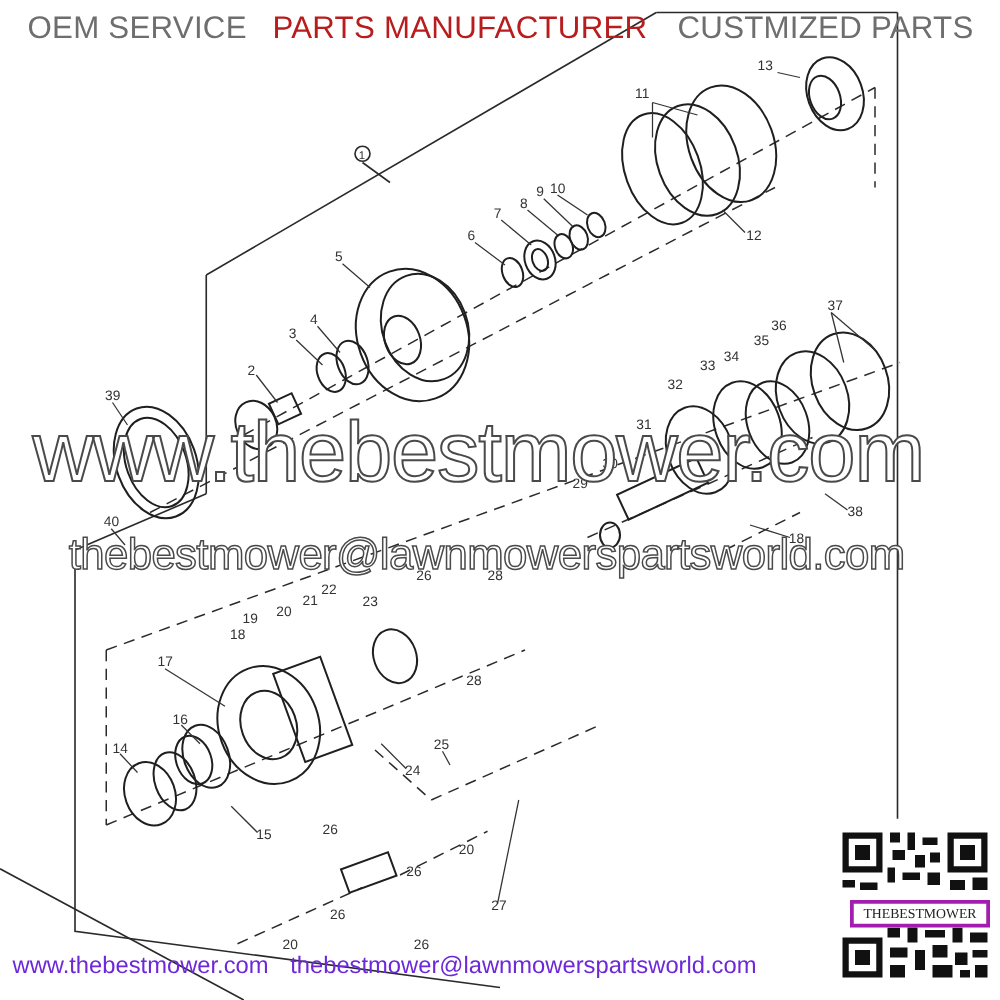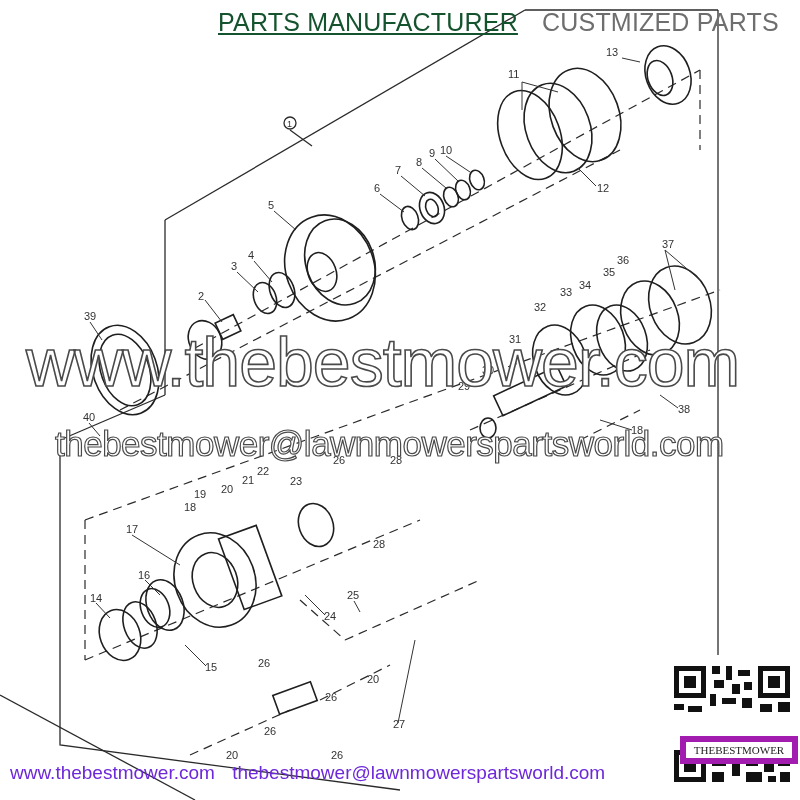--- a/index.html
+++ b/index.html
@@ -1,31 +1,31 @@
 <!DOCTYPE html>
 <html><head>
 <meta charset="utf-8">
 <style>
   html, body { margin:0; padding:0; background:#ffffff; }
   body { width:800px; height:800px; position:relative; overflow:hidden; font-family:"Liberation Sans", sans-serif; }
   .header { position:absolute; top:8px; left:0; width:800px; height:36px; }
   .hdr { position:absolute; top:0; font-size:25px; letter-spacing:0.2px; white-space:nowrap; }
   .hdr-grey { color:#6e6e6e; }
-  .hdr-dark { color:#14532d;text-decoration:underline; }
+  .hdr-dark { color:#b91c1c; }
   #diagram { position:absolute; left:0; top:0; width:800px; height:800px; }
   .callout { font-family:"Liberation Sans", sans-serif; font-size:11px; fill:#333; }
   .wm-big { position:absolute; left:26px; top:323px; font-size:68px; font-family:"Liberation Sans", sans-serif;
             color:#ffffff; -webkit-text-stroke:1.6px #4a4a4a; letter-spacing:-1px; white-space:nowrap; }
   .wm-mail { position:absolute; left:55px; top:424px; font-size:35px; font-family:"Liberation Sans", sans-serif;
              color:#ffffff; -webkit-text-stroke:1.2px #4a4a4a; letter-spacing:-0.5px; white-space:nowrap; }
   .footer { position:absolute; left:10px; top:762px; font-size:19px; color:#6d28d9; white-space:nowrap; }
   .footer span { margin-right:12px; }
   .qr { position:absolute; left:670px; top:662px; width:124px; height:124px; background:#fff; }
   .qr-label { position:absolute; left:680px; top:720px; width:106px; height:16px; background:#fff;
-              font-family:"Liberation Serif", serif; font-size:11px; color:#222; text-align:center; line-height:16px; border:6px solid #a21caf;margin-top:16px; }
+              font-family:"Liberation Serif", serif; font-size:11px; color:#222; text-align:center; line-height:16px; border:3px solid #a21caf; }
 </style>
 </head>
 <body>
 
 <svg id="diagram" viewBox="0 0 800 800" xmlns="http://www.w3.org/2000/svg">
   <g fill="none" stroke="#2a2a2a" stroke-width="1.3">
 
     <polyline points="60,440 60,745 400,790"></polyline>
     <line x1="60" y1="440" x2="165" y2="395"></line>
     <line x1="165" y1="395" x2="165" y2="220"></line>
@@ -180,20 +180,21 @@
     <text x="678" y="413">38</text>
     <text x="631" y="434">18</text>
     <text x="84" y="320">39</text>
     <text x="83" y="421">40</text>
     <text x="367" y="683">20</text>
     <text x="226" y="759">20</text>
   </g>
 </svg>
 
 <div class="header">
+  <span class="hdr hdr-grey" style="left:22px;">OEM SERVICE</span>
   <span class="hdr hdr-dark" style="left:218px;">PARTS MANUFACTURER</span>
   <span class="hdr hdr-grey" style="left:542px;">CUSTMIZED PARTS</span>
 </div>
 
 <div class="wm-big">www.thebestmower.com</div>
 <div class="wm-mail">thebestmower@lawnmowerspartsworld.com</div>
 
 <div class="footer">
   <span>www.thebestmower.com</span>
   <span>thebestmower@lawnmowerspartsworld.com</span>

